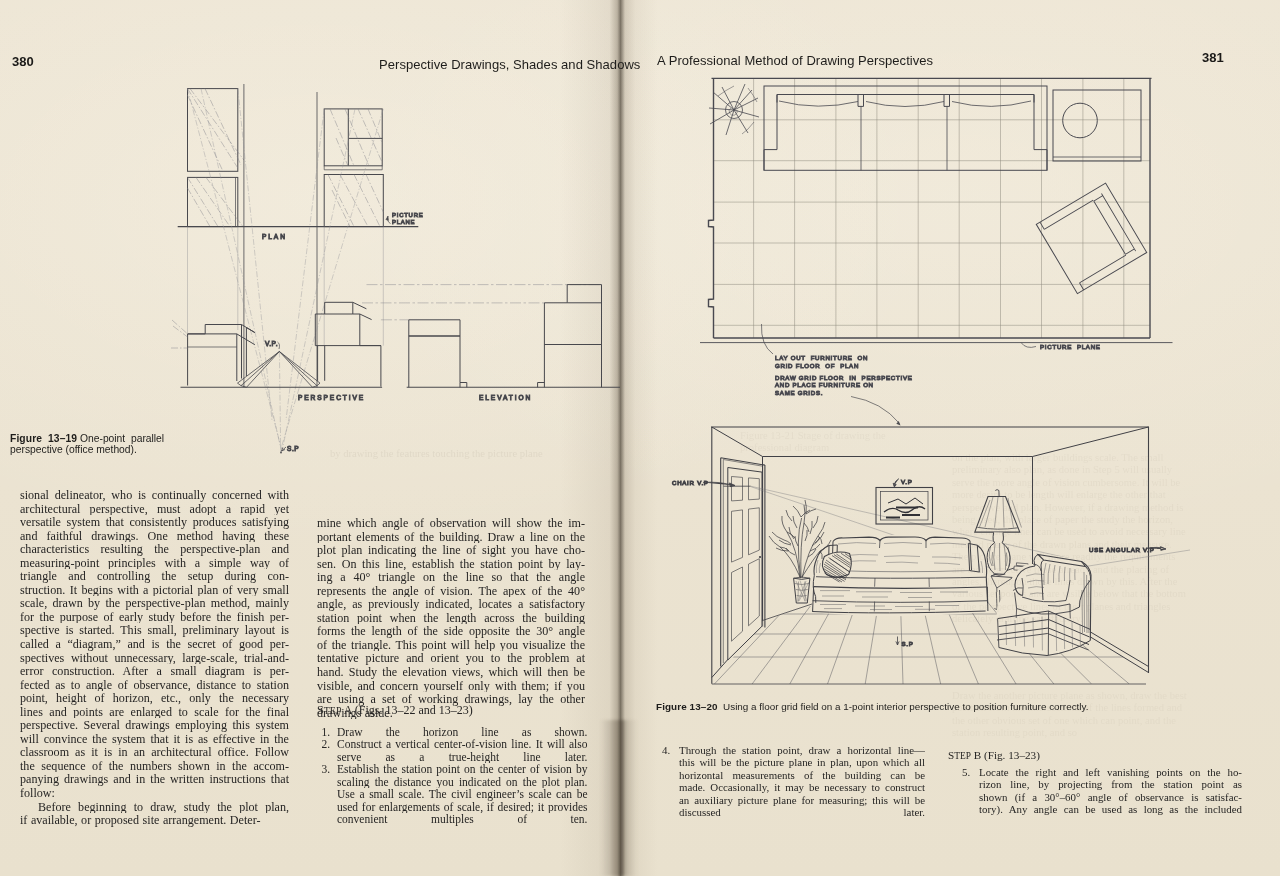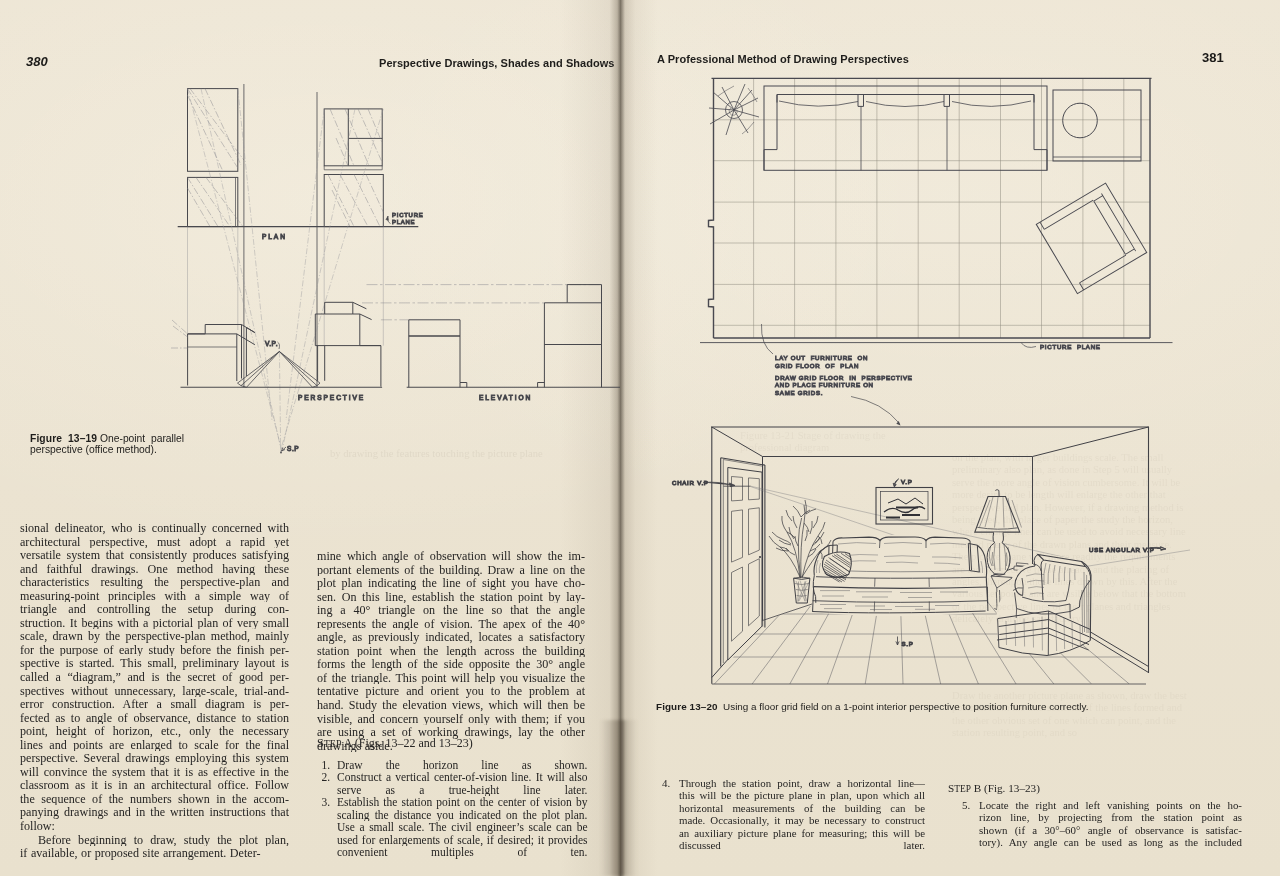--- a/index.html
+++ b/index.html
@@ -22,24 +22,24 @@
       rgba(120,105,85,0.24) 50%,
       rgba(150,135,112,0.10) 58%,
       rgba(150,135,112,0) 75%);
   }
   .gutterlow{left:600px;top:720px;width:48px;height:156px;
     background:linear-gradient(90deg,
       rgba(70,58,42,0) 0%, rgba(60,48,34,0.30) 40%, rgba(40,32,22,0.38) 46%, rgba(70,58,42,0.10) 56%, rgba(70,58,42,0) 80%);
     filter:blur(1.5px);
   }
   
-  .hdr{font-size:11px;color:#1e1d1b;letter-spacing:0.05px;font-weight:bold;}
+  .hdr{font-size:13px;color:#1e1d1b;letter-spacing:0.05px;}
   .pgnum{font-size:13px;font-weight:bold;color:#1b1a18;}
   
-  .col{font-family:"Liberation Serif", serif;color:#262524;margin-top:33px;}
+  .col{font-family:"Liberation Serif", serif;color:#262524;}
   .c1{font-size:12.1px;}
   .c1 .jl{height:13.55px;overflow:hidden;text-align:justify;word-spacing:0.5px;}
   .jl::after{content:"";display:inline-block;width:100%;}
   .jl.last{text-align:left;}
   .small{font-size:10.9px;}
   .smallL{font-size:11.5px;}
   .smallL .jl{height:12.45px;overflow:hidden;text-align:justify;}
   .small .jl{height:12.45px;overflow:hidden;text-align:justify;}
   .cap{font-size:10.3px;color:#1e1d1b;}
   .cap b{letter-spacing:0.1px;}
@@ -53,21 +53,21 @@
 </style>
 </head>
 <body>
 
 <div class="abs paper"></div>
 
 <div class="abs gutter"></div>
 
 <div class="abs gutterlow"></div>
 
-<div class="abs pgnum" style="left:26px;top:54px;font-style:italic;">380</div>
+<div class="abs pgnum" style="left:12px;top:54px;">380</div>
 
 <div class="abs hdr" style="left:379px;top:57px;">Perspective Drawings, Shades and Shadows</div>
 
 <div class="abs hdr" style="left:657px;top:53px;">A Professional Method of Drawing Perspectives</div>
 
 <div class="abs pgnum" style="left:1202px;top:50px;">381</div>
 
 <svg style="left:0;top:0;" width="1280" height="876" viewBox="0 0 1280 876">
 <g fill="none" stroke="#48484d" stroke-width="1">
 
@@ -161,21 +161,21 @@
   <text class="arch" x="479" y="400">ELEVATION</text>
 
   <g>
     <text class="arch" x="287" y="451" style="letter-spacing:0.5px;">S.P</text>
     <path d="M286,447 l-4.5,4 M281.5,451 l1.2,-3.4 M281.5,451 l3.5,-1.5" stroke-width="0.8"></path>
     <circle cx="281" cy="452.5" r="0.9" fill="#4c4c50" stroke="none"></circle>
   </g>
 </g>
 </svg>
 
-<div class="abs cap" style="left:30px;top:432.5px;line-height:11.2px;width:220px;"><b>Figure&nbsp; 13–19</b> One-point&nbsp; parallel<br>perspective (office method).</div>
+<div class="abs cap" style="left:10px;top:432.5px;line-height:11.2px;width:220px;"><b>Figure&nbsp; 13–19</b> One-point&nbsp; parallel<br>perspective (office method).</div>
 
 <div class="abs col c1" style="left:20px;top:488px;width:269px;">
 <div class="jl">sional delineator, who is continually concerned with</div>
 <div class="jl">architectural perspective, must adopt a rapid yet</div>
 <div class="jl">versatile system that consistently produces satisfying</div>
 <div class="jl">and faithful drawings. One method having these</div>
 <div class="jl">characteristics resulting the perspective-plan and</div>
 <div class="jl">measuring-point principles with a simple way of</div>
 <div class="jl">triangle and controlling the setup during con-</div>
 <div class="jl">struction. It begins with a pictorial plan of very small</div>

